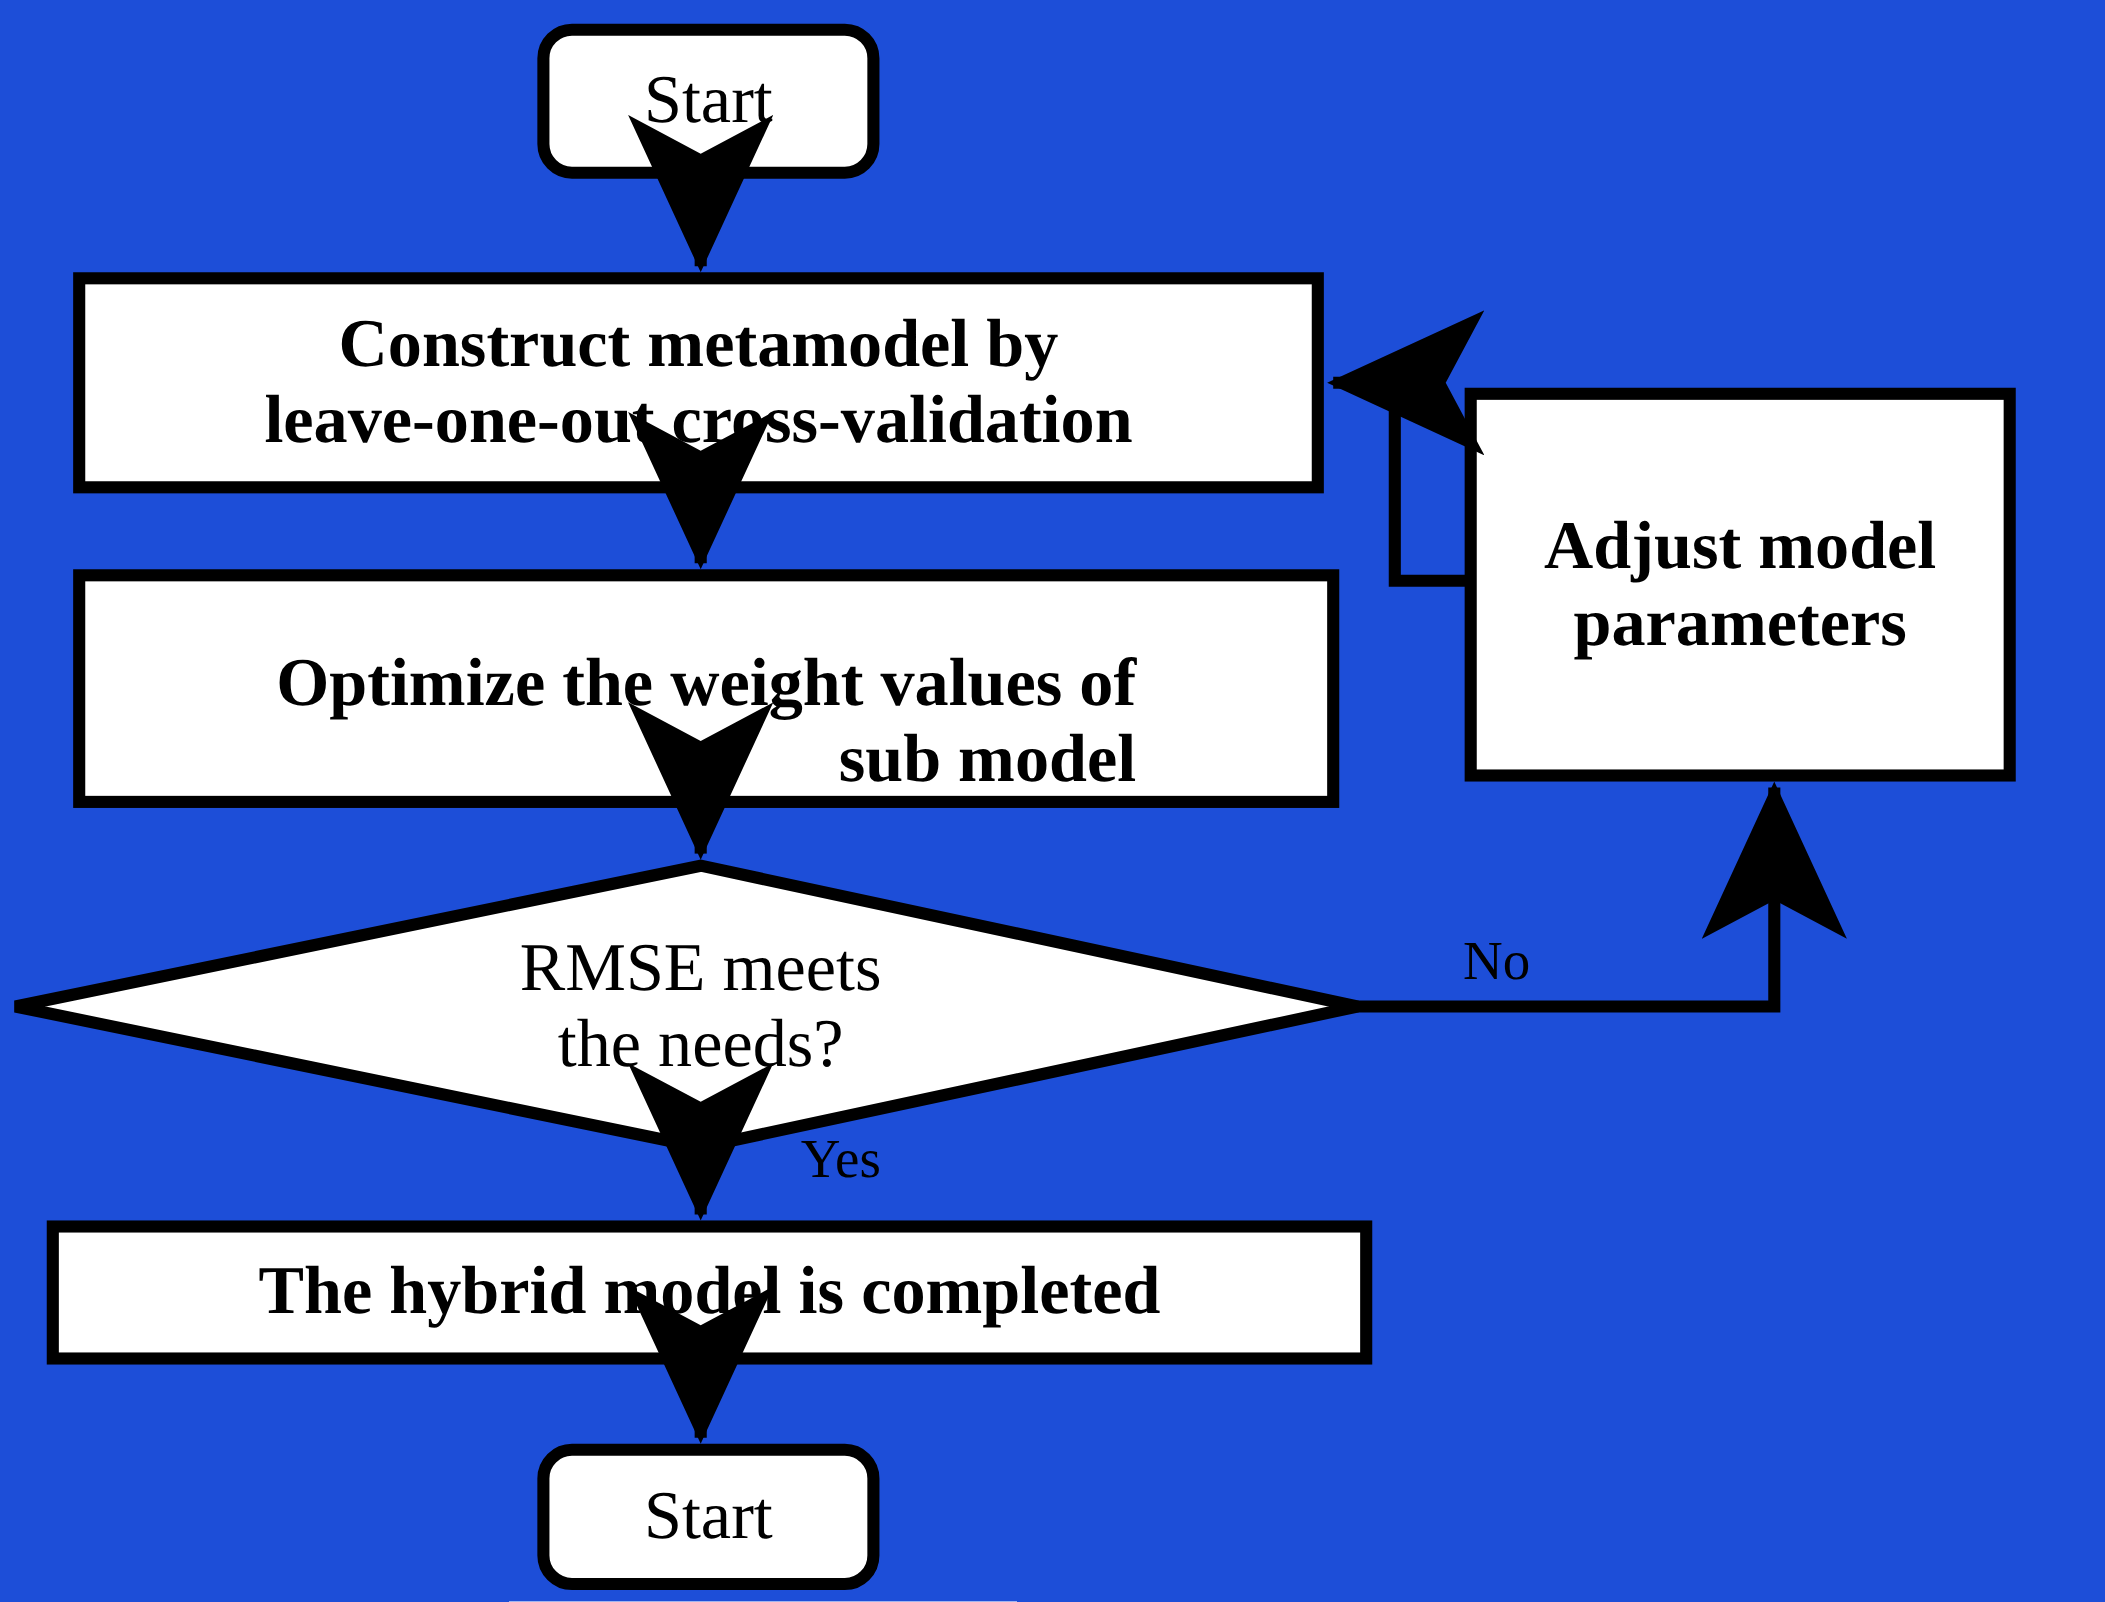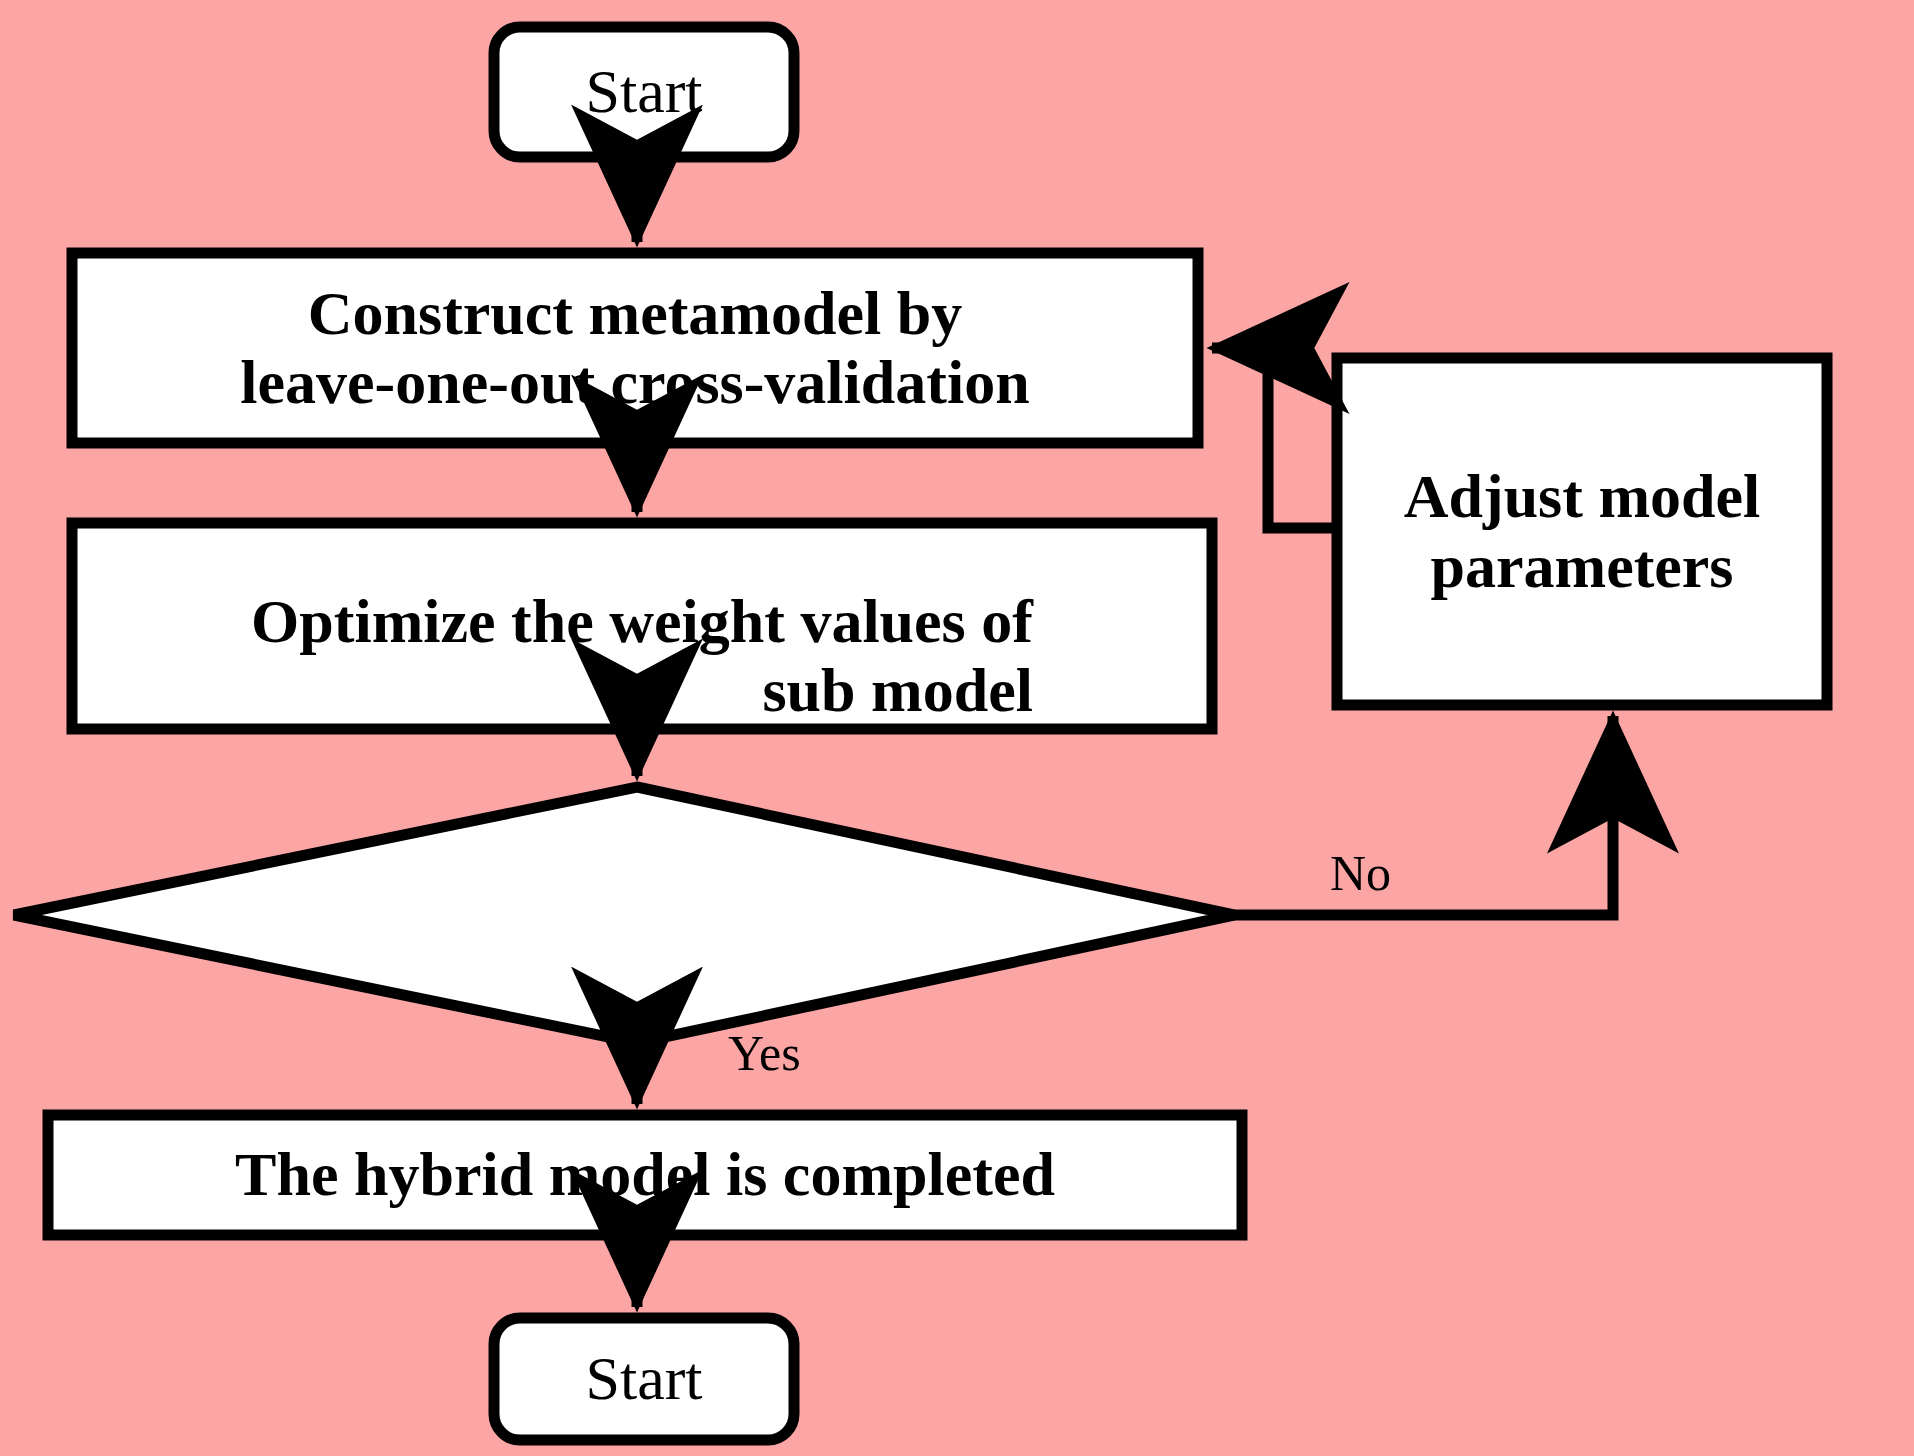--- a/index.html
+++ b/index.html
@@ -8,21 +8,21 @@
     background: #ffffff;
   }
   body {
     font-family: "Liberation Serif", "DejaVu Serif", serif;
     color: #000000;
   }
   #canvas {
     position: relative;
     width: 1914px;
     height: 1456px;
-    background: #fca5a5;
+    background: #1d4ed8;
     overflow: hidden;
   }
   #flow-svg {
     position: absolute;
     left: 0;
     top: 0;
     width: 1914px;
     height: 1456px;
   }
   .node-label {
@@ -86,20 +86,22 @@
   </svg>
 
   <div class="node-label terminator-label" style="left:494px; top:27px; width:300px; height:130px;">Start</div>
 
   <div class="node-label process-label" style="left:72px; top:253px; width:1126px; height:190px;">Construct metamodel by
 leave-one-out cross-validation</div>
 
   <div class="node-label process-label" style="left:72px; top:553px; width:1140px; height:206px;text-align:right;">Optimize the weight values of
 sub model</div>
 
+  <div class="node-label decision-label" style="left:287px; top:800px; width:700px; height:230px;">RMSE meets
+the needs?</div>
 
   <div class="node-label process-label" style="left:1337px; top:358px; width:490px; height:347px;">Adjust model
 parameters</div>
 
   <div class="node-label process-label" style="left:48px; top:1115px; width:1194px; height:120px;">The hybrid model is completed</div>
 
   <div class="node-label terminator-label" style="left:494px; top:1318px; width:300px; height:122px;">Start</div>
 
   <div class="edge-label" style="left:1330px; top:848px;">No</div>
 

